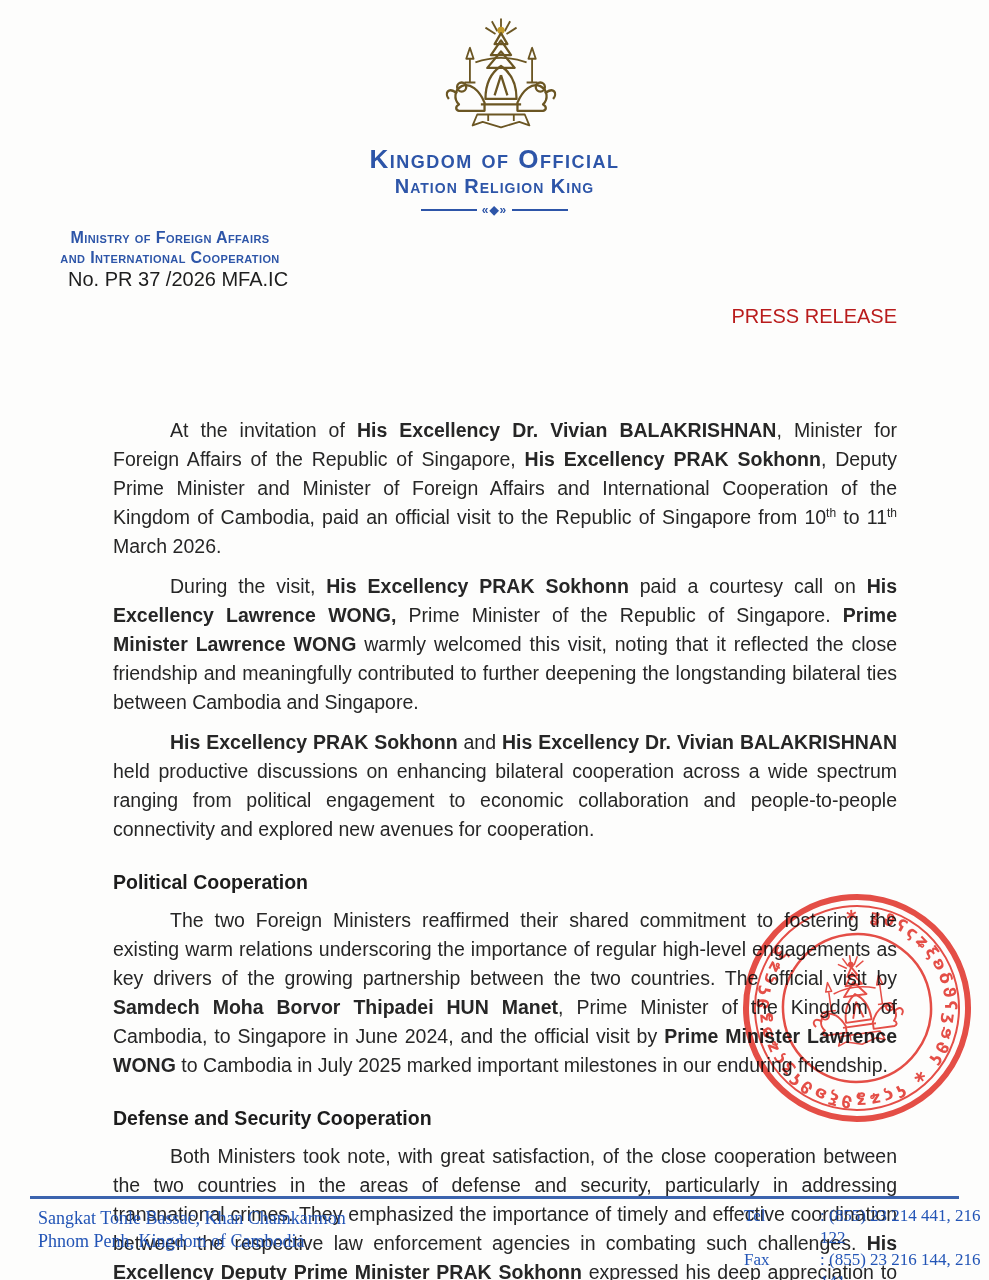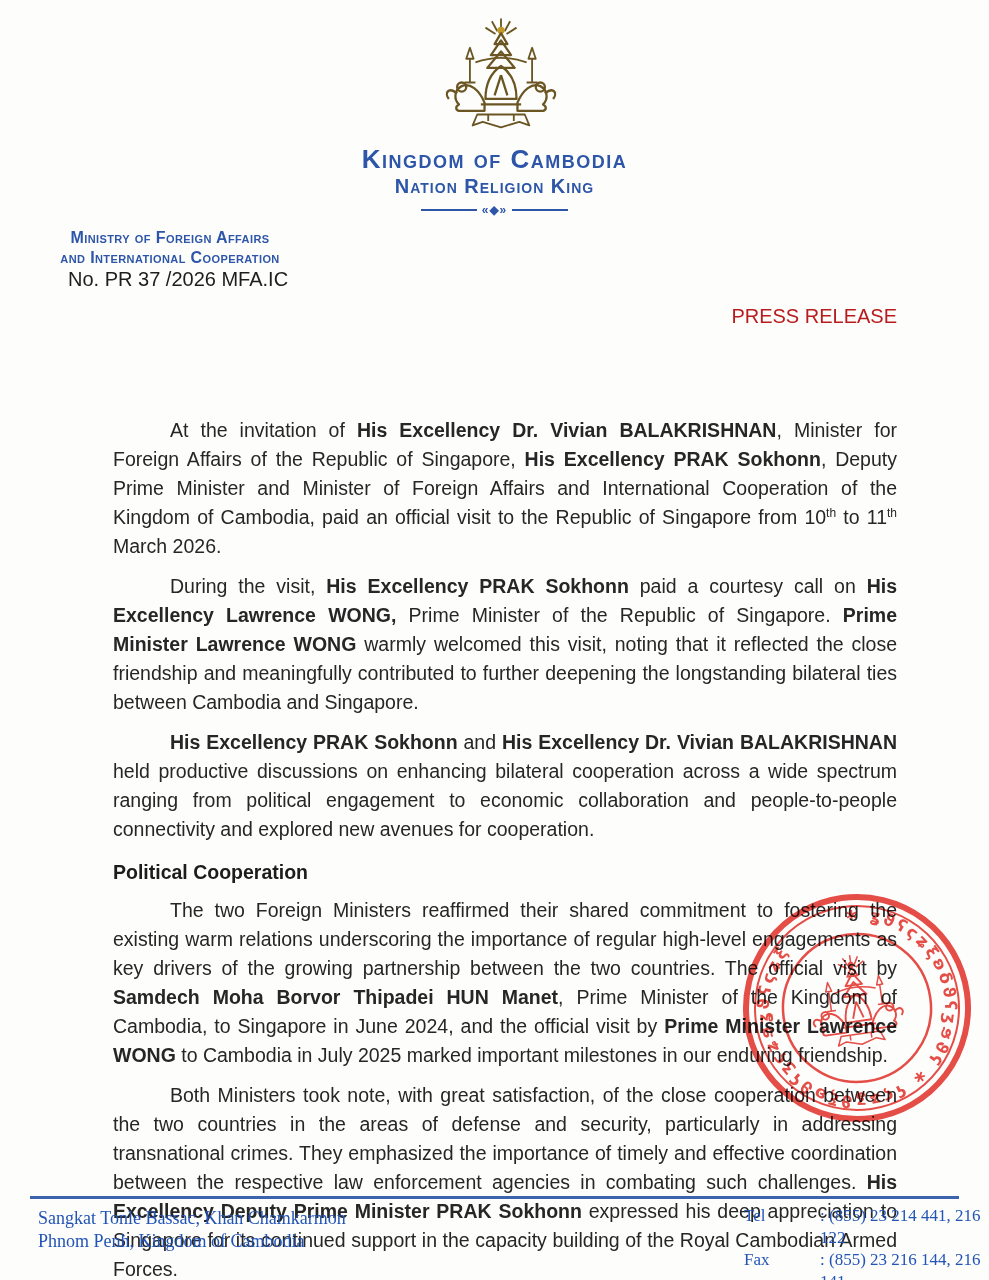--- a/index.html
+++ b/index.html
@@ -29,21 +29,21 @@
   #doc-number { position:absolute; left:68px; top:268px; font-size:20px; color:#1d1d1d; }
   #press-release-label { position:absolute; left:113px; top:305px; width:784px;
             text-align:right; font-size:20px; color:#b91c1c; }
 
   #doc-title { position:absolute; left:108px; top:342px; width:794px; text-align:center;
             font-weight:bold; font-size:19.5px; line-height:28px; color:#1c1c1c; }
 
   #body-text { position:absolute; left:113px; top:416px; width:784px;
             font-size:19.5px; line-height:29px; text-align:justify; color:#262626; }
   #body-text p.para { margin:0 0 11px 0; text-indent:57px; }
-  #body-text h2.section { margin:14px 0 9px 0; font-size:19.5px; font-weight:bold;
+  #body-text h2.section { margin:24px 0 9px 0; font-size:19.5px; font-weight:bold;
             text-align:left; color:#1c1c1c; }
   .b { font-weight:bold; }
   sup { font-size:12px; line-height:0; }
 
   #stamp { position:absolute; left:740px; top:891px; width:234px; height:234px;
            mix-blend-mode:multiply; opacity:.9; transform:rotate(-8deg);
            --c1:var(--red); --c2:var(--red); }
   #stamp text { font-family:"DejaVu Sans", sans-serif; font-weight:bold; }
 
   #footer-rule { position:absolute; left:30px; top:1196px; width:929px; height:3px;
@@ -97,21 +97,21 @@
       <path d="M44 107 H96 L101 119 L90 115 L70 121 L50 115 L39 119 Z"></path>
       <path d="M56 107 V114 M84 107 V114"></path>
     </g>
   </symbol>
 </svg>
 
 <svg id="emblem" viewBox="0 0 140 132">
   <use href="#arms"></use>
 </svg>
 
-<div id="kingdom-line" class="sc">Kingdom of Cambodia</div>
+<div id="kingdom-line" class="sc">Kingdom of Official</div>
 <div id="motto-line" class="sc">Nation Religion King</div>
 
 <div id="divider">
   <span class="divline"></span>
   <span class="divglyph">«◆»</span>
   <span class="divline"></span>
 </div>
 
 <div id="ministry-block" class="sc">
   <div>Ministry of Foreign Affairs</div>
@@ -123,20 +123,21 @@
 
 <div id="doc-title">
 </div>
 
 <div id="body-text">
   <p class="para"><span>At the invitation of </span><span class="b">His Excellency Dr. Vivian BALAKRISHNAN</span><span>, Minister for Foreign Affairs of the Republic of Singapore, </span><span class="b">His Excellency PRAK Sokhonn</span><span>, Deputy Prime Minister and Minister of Foreign Affairs and International Cooperation of the Kingdom of Cambodia, paid an official visit to the Republic of Singapore from 10</span><sup>th</sup><span> to 11</span><sup>th</sup><span> March 2026.</span></p>
   <p class="para"><span>During the visit, </span><span class="b">His Excellency PRAK Sokhonn</span><span> paid a courtesy call on </span><span class="b">His Excellency Lawrence WONG,</span><span> Prime Minister of the Republic of Singapore. </span><span class="b">Prime Minister Lawrence WONG</span><span> warmly welcomed this visit, noting that it reflected the close friendship and meaningfully contributed to further deepening the longstanding bilateral ties between Cambodia and Singapore.</span></p>
   <p class="para"><span class="b">His Excellency PRAK Sokhonn</span><span> and </span><span class="b">His Excellency Dr. Vivian BALAKRISHNAN</span><span> held productive discussions on enhancing bilateral cooperation across a wide spectrum ranging from political engagement to economic collaboration and people-to-people connectivity and explored new avenues for cooperation.</span></p>
   <h2 class="section">Political Cooperation</h2>
   <p class="para"><span>The two Foreign Ministers reaffirmed their shared commitment to fostering the existing warm relations underscoring the importance of regular high-level engagements as key drivers of the growing partnership between the two countries. The official visit by </span><span class="b">Samdech Moha Borvor Thipadei HUN Manet</span><span>, Prime Minister of the Kingdom of Cambodia, to Singapore in June 2024, and the official visit by </span><span class="b">Prime Minister Lawrence WONG</span><span> to Cambodia in July 2025 marked important milestones in our enduring friendship.</span></p>
+  <h2 class="section">Defense and Security Cooperation</h2>
   <p class="para"><span>Both Ministers took note, with great satisfaction, of the close cooperation between the two countries in the areas of defense and security, particularly in addressing transnational crimes. They emphasized the importance of timely and effective coordination between the respective law enforcement agencies in combating such challenges. </span><span class="b">His Excellency Deputy Prime Minister PRAK Sokhonn</span><span> expressed his deep appreciation to Singapore for its continued support in the capacity building of the Royal Cambodian Armed Forces.</span></p>
 </div>
 
 <svg id="stamp" viewBox="0 0 234 234">
   <circle cx="117" cy="117" r="111" fill="none" stroke="var(--red)" stroke-width="6"></circle>
   <circle cx="117" cy="117" r="102" fill="none" stroke="var(--red)" stroke-width="2"></circle>
   <circle cx="117" cy="117" r="74" fill="none" stroke="var(--red)" stroke-width="2.5"></circle>
   <path id="stamp-text-path" d="M 117,29 a 88,88 0 1 1 -0.1,0" fill="none"></path>
   <text font-size="16.5" fill="var(--red)" letter-spacing="2.5">
     <textPath href="#stamp-text-path">∗ ʓϑʕϛʑξʚδϑʕʒϧϑʕ ∗ ʕϛʑʓϑξʚϑʕʒϛʑϧʓϑʕϛʑξ</textPath>

